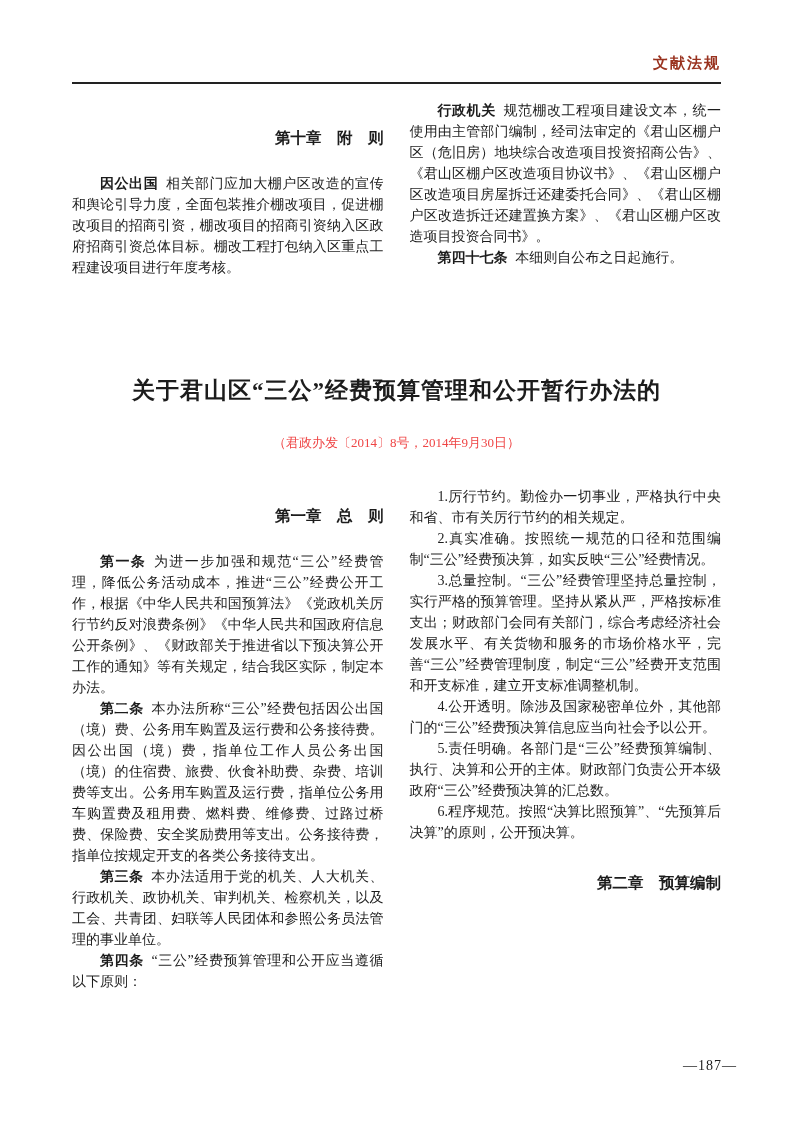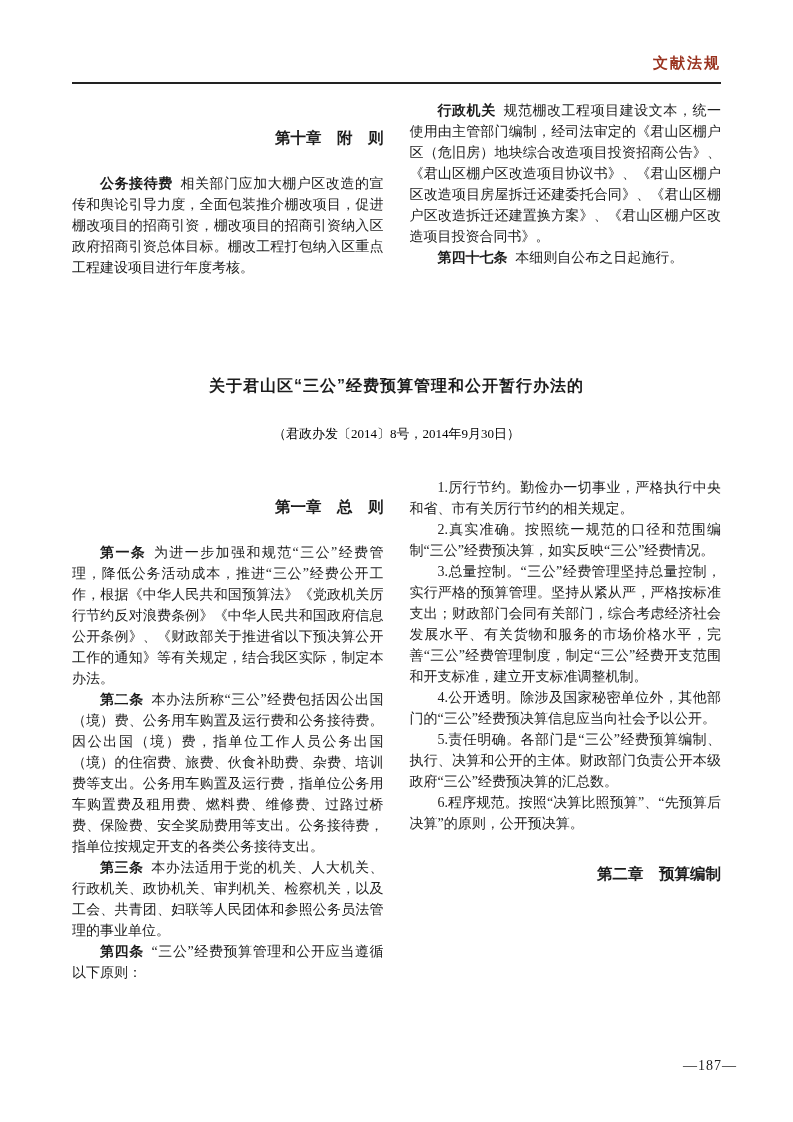--- a/index.html
+++ b/index.html
@@ -48,31 +48,31 @@
     font-weight: 700;
     font-size: 15.5px;
     text-align: right;
     margin: 28px 0 24px 0;
   }
   .columns.main .chapter-heading.first { margin-top: 20px; }
   .chapter-heading.mid { margin: 30px 0 28px 0; }
   .title-block { margin-top: 98px; text-align: center; }
   .doc-title {
     margin: 8px;
-    font-family: Liberation Sans, sans-serif;
+    font-family: Liberation Serif, serif;
     font-weight: 700;
-    font-size: 16px;
+    font-size: 23px;
     line-height: 1.3;
     letter-spacing: 1px;
   }
   .doc-title.line2 { margin-top: 14px; }
   .source-note {
     margin: 28px 0 17px 0;
     font-size: 13px;
-    color: #000000;
+    color: #ef4444;
   }
   .page-number {
     position: absolute;
     right: 56px;
     bottom: 48px;
     font-size: 14px;
     letter-spacing: 1px;
   }
 </style>
 </head>
@@ -81,21 +81,21 @@
 <div class="page">
 
   <header class="page-header">
     <span class="header-label">文献法规</span>
   </header>
   <div class="header-rule"></div>
 
   <section class="columns top">
     <div class="col">
       <h3 class="chapter-heading">第十章　附　则</h3>
-      <p class="para"><b class="lead">公务接待费</b><span>相关部门应加大棚户区改造的宣传和舆论引导力度，全面包装推介棚改项目，促进棚改项目的招商引资，棚改项目的招商引资纳入区政府招商引资总体目标。棚改工程打包纳入区重点工程建设项目进行年度考核。</span></p>
+      <p class="para"><b class="lead">因公出国</b><span>相关部门应加大棚户区改造的宣传和舆论引导力度，全面包装推介棚改项目，促进棚改项目的招商引资，棚改项目的招商引资纳入区政府招商引资总体目标。棚改工程打包纳入区重点工程建设项目进行年度考核。</span></p>
     </div>
     <div class="col">
       <p class="para"><b class="lead">行政机关</b><span>规范棚改工程项目建设文本，统一使用由主管部门编制，经司法审定的《君山区棚户区（危旧房）地块综合改造项目投资招商公告》、《君山区棚户区改造项目协议书》、《君山区棚户区改造项目房屋拆迁还建委托合同》、《君山区棚户区改造拆迁还建置换方案》、《君山区棚户区改造项目投资合同书》。</span></p>
       <p class="para"><b class="lead">第四十七条</b><span>本细则自公布之日起施行。</span></p>
     </div>
   </section>
 
   <section class="title-block">
     <h1 class="doc-title">关于君山区“三公”经费预算管理和公开暂行办法的</h1>
     <p class="source-note">（君政办发〔2014〕8号，2014年9月30日）</p>

